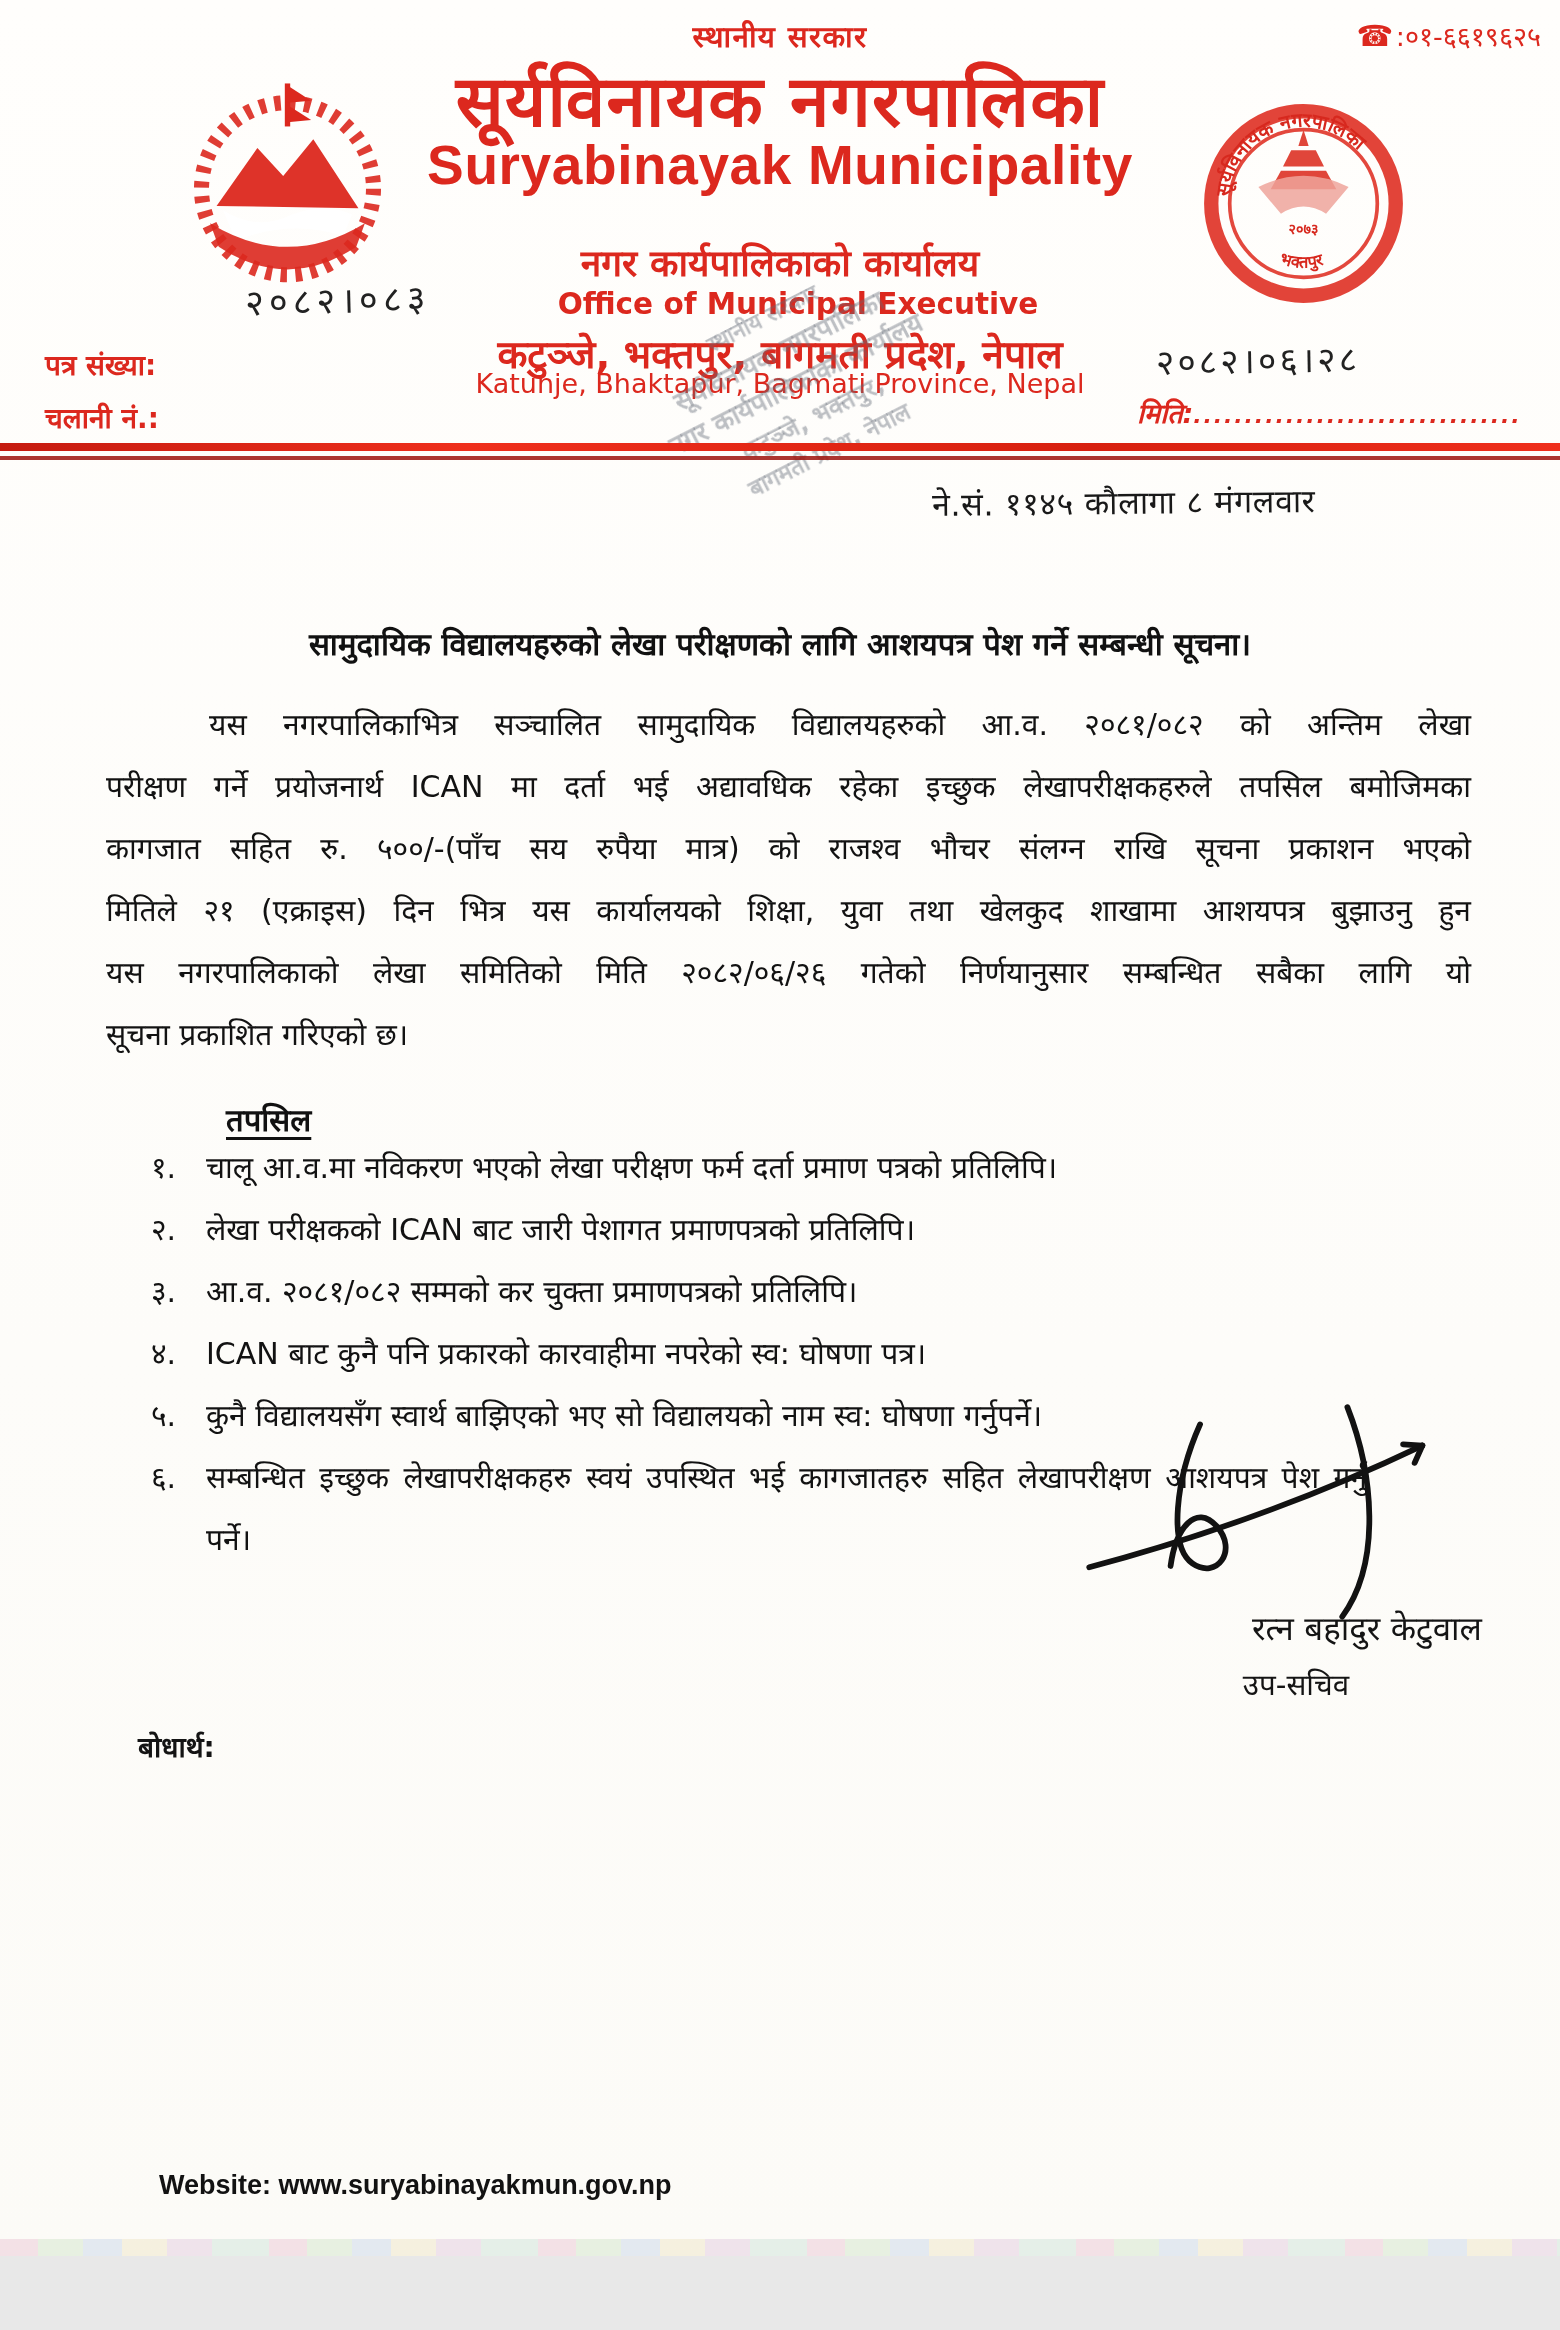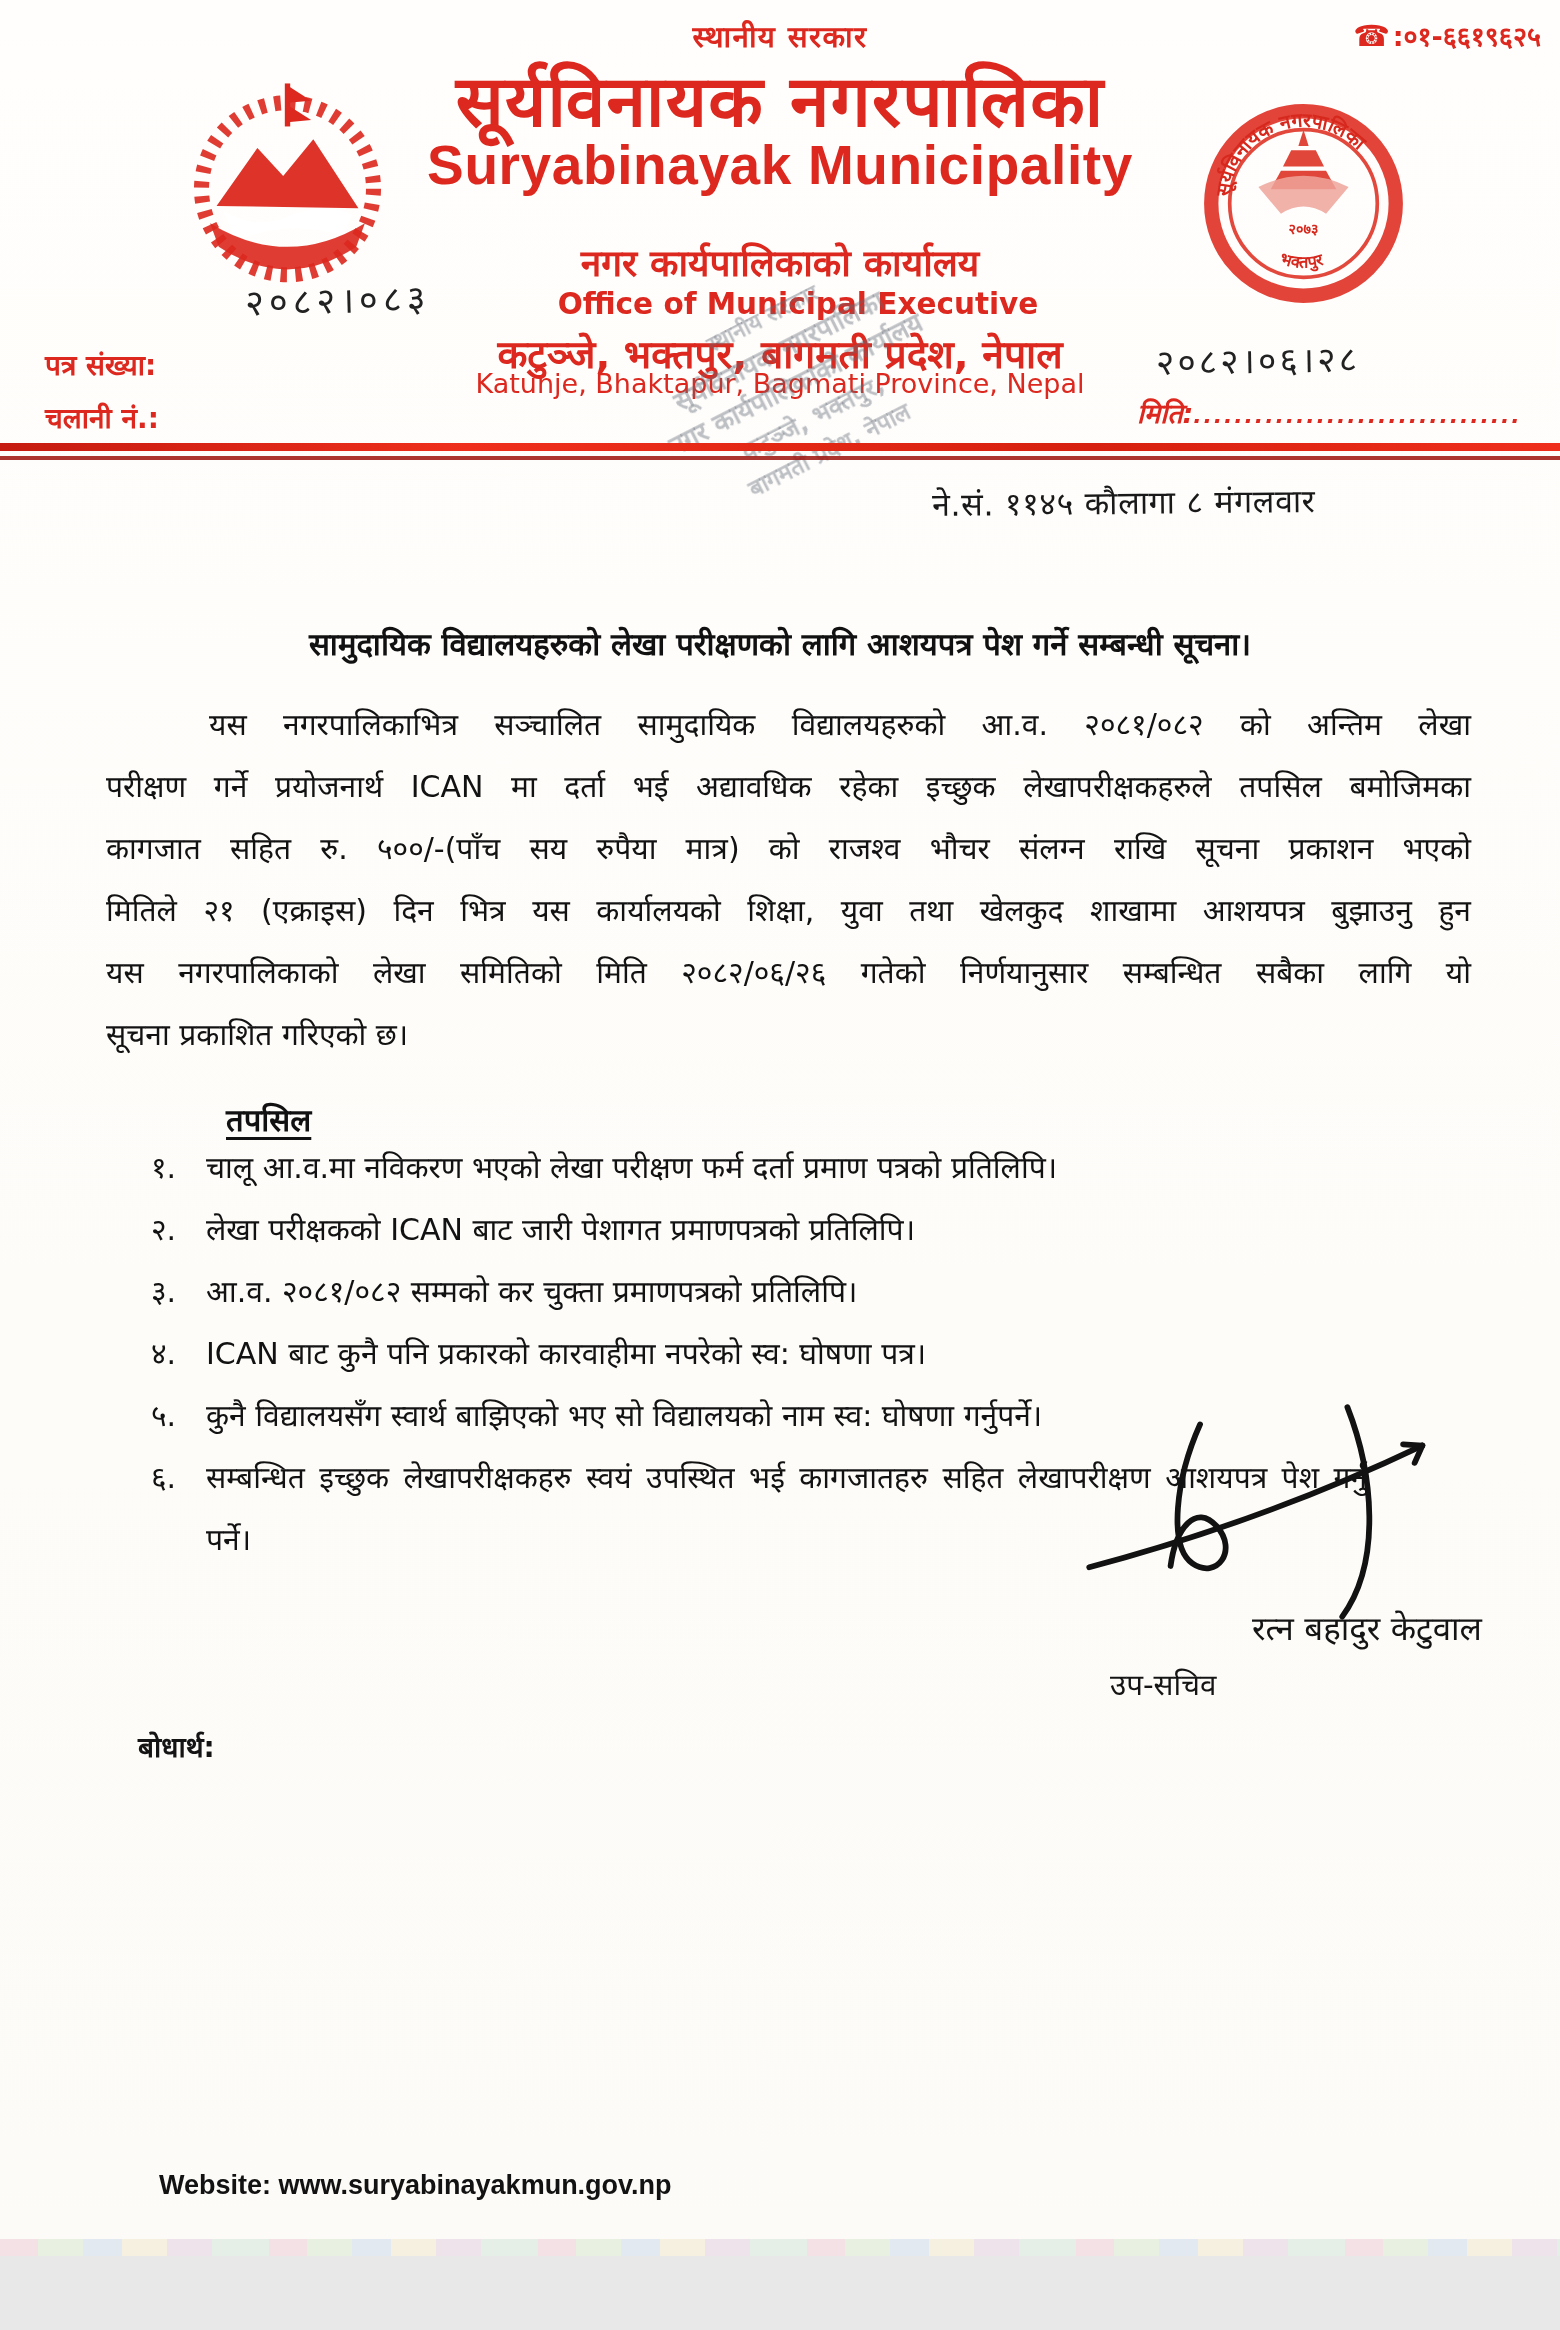--- a/index.html
+++ b/index.html
@@ -10,21 +10,21 @@
     background:linear-gradient(180deg,#fffefc 0%,#fdfcf9 60%,#fcfbf7 100%);
     overflow:hidden;
     font-family:"DejaVu Sans","Liberation Sans",sans-serif;
     color:#1c1c1c;
   }
   .abs{position:absolute;}
   .center{left:0;right:0;text-align:center;}
   .red{color:#dc281e;}
 
   .local-govt{top:15.4px;font-size:29.5px;font-weight:600;letter-spacing:1.3px;}
-  .phone{top:16.7px;right:19px;font-size:27px;font-weight:700;text-align:right;}
+  .phone{top:16.7px;right:19px;font-size:27px;font-weight:400;text-align:right;}
   .phone .glyph{font-size:29.5px;margin-right:2.6px;}
 
   .title-np{top:50px;font-size:71px;font-weight:800;letter-spacing:1.3px;}
   .title-en{top:133px;font-size:55px;font-weight:800;font-family:"Liberation Sans","DejaVu Sans",sans-serif;letter-spacing:0.6px;}
   .office-np{top:236px;font-size:37px;font-weight:600;}
   .office-en{top:287px;font-size:29.5px;font-weight:700;padding-left:36px;}
   .addr-np{top:326px;font-size:39px;font-weight:600;}
   .addr-en{top:368px;font-size:27px;font-weight:500;}
 
   .fiscal{left:245px;top:275px;font-size:36px;letter-spacing:5.1px;color:#222;transform:rotate(-1.5deg);font-weight:500;}
@@ -62,21 +62,21 @@
 
   .tapasil-head{left:226px;top:1098px;font-size:31px;font-weight:600;color:#111;text-decoration:underline;text-underline-offset:6.4px;}
 
   .tapasil-list{left:151px;top:1137px;width:1325px;font-size:30px;color:#121212;}
   .t-item{display:flex;line-height:62px;}
   .t-num{width:55px;flex:0 0 55px;}
   .t-text{flex:1;text-align:justify;}
 
   .sig-svg{left:1073px;top:1402px;}
   .sig-name{left:1110px;top:1605px;width:372px;text-align:right;font-size:33px;color:#141414;font-weight:500;}
-  .sig-title{left:1110px;top:1663px;width:372px;text-align:left;font-size:29.5px;color:#141414;font-weight:500;}
+  .sig-title{left:1110px;top:1663px;width:372px;text-align:center;font-size:29.5px;color:#141414;font-weight:500;}
 
   .bodh-label{left:138px;top:1727px;font-size:28px;font-weight:600;color:#141414;}
   .bodh-line{left:138px;top:1777px;font-size:28px;color:#141414;width:1347px;}
 
   .footer-site{left:159px;top:2170px;font-size:27px;font-weight:700;color:#121212;font-family:"Liberation Sans","DejaVu Sans",sans-serif;}
 
   .rainbow{
     left:0;bottom:0;width:1560px;height:16.7px;opacity:.5;filter:blur(0.6px);
     background:repeating-linear-gradient(90deg,
       #ebc9d6 0 38px,#d4e6cc 38px 83px,#ccd8ea 83px 122px,

